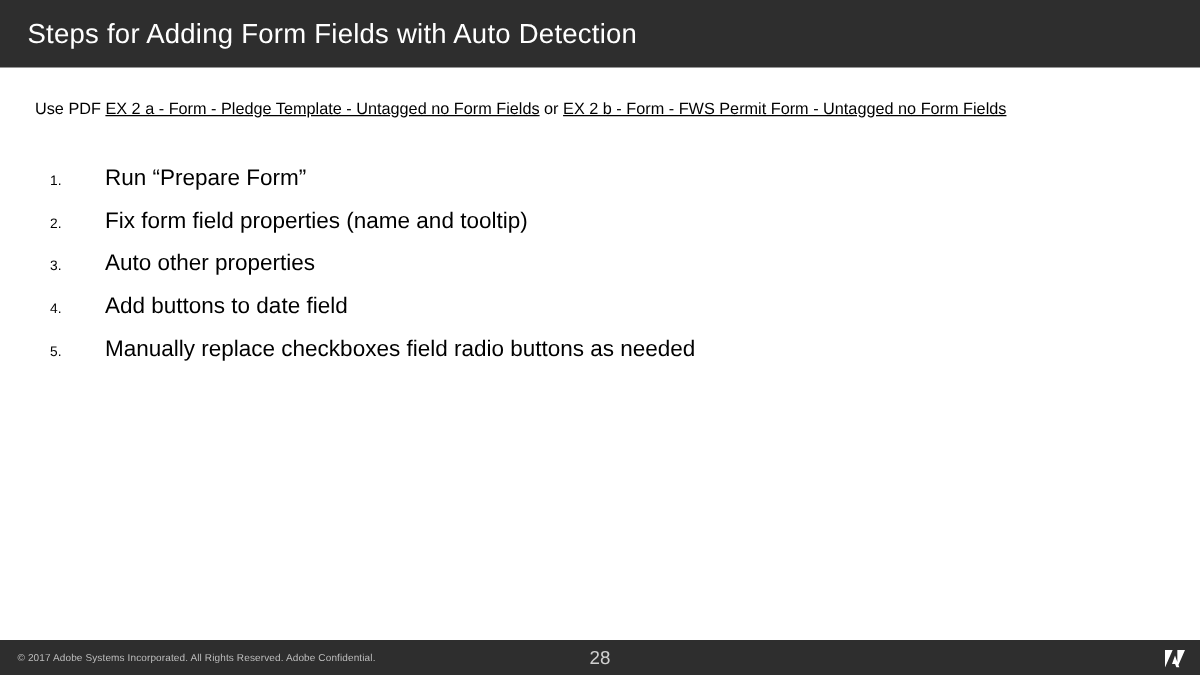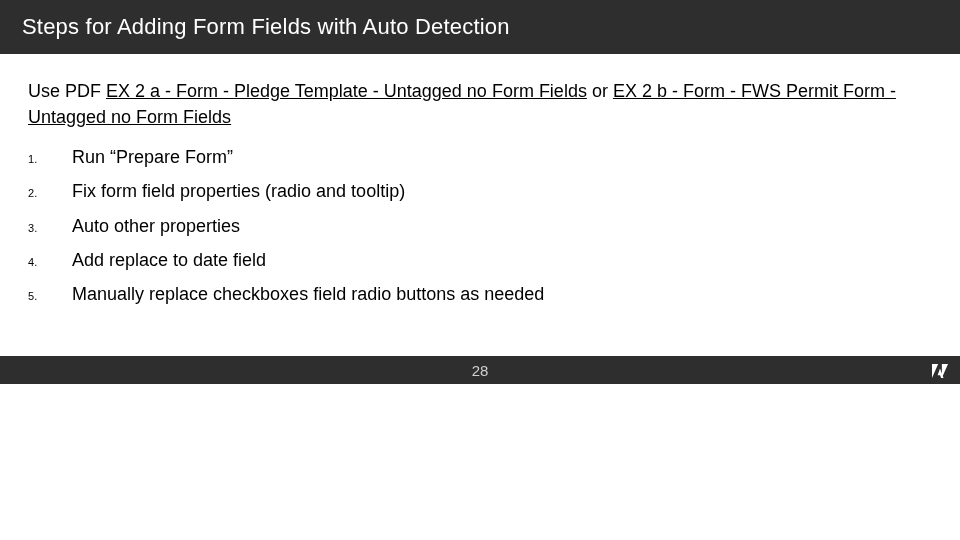--- a/index.html
+++ b/index.html
@@ -1,22 +1,22 @@
 <!DOCTYPE html>
 <html><head>
 <meta charset="utf-8">
 <style>
   * { margin: 0; padding: 0; box-sizing: border-box; }
   html, body { width: 960px; height: 540px; font-family: Arial, Helvetica, sans-serif; background: #fff; color: #000; overflow: hidden; }
-  .slide { position: relative; width: 960px; height: 384px; }
+  .slide { position: relative; width: 960px; height: 540px; }
   .title-bar { background: #2e2e2e; color: #fff; padding: 14px 0 14px 22px; font-size: 22px; font-weight: 400; letter-spacing: 0.2px; }
   .content { padding: 24px 28px 0 28px; }
-  .intro { font-size: 18px; line-height: 1.45; margin-bottom: 10px; }
+  .intro { font-size: 13px; line-height: 1.45; margin-bottom: 28px; }
   .intro .link { text-decoration: underline; }
-  ol.steps { list-style: none; counter-reset: step; margin: 0; padding: 0; }
+  ol.steps { list-style: none; counter-reset: step; margin: 12px; padding: 0; }
   ol.steps li { counter-increment: step; font-size: 18px; line-height: 1.9; display: flex; align-items: baseline; }
   ol.steps li::before { content: counter(step) "."; font-size: 11px; width: 30px; display: inline-block; flex-shrink: 0; margin-right: 14px; }
   .footer { position: absolute; left: 0; right: 0; bottom: 0; height: 28px; background: #2e2e2e; color: #bdbdbd; display: flex; align-items: center; }
   .copyright { font-size: 8px; padding-left: 14px; letter-spacing: 0.1px; }
   .page-num { position: absolute; left: 50%; transform: translateX(-50%); font-size: 15px; color: #cfcfcf; }
   .logo { position: absolute; right: 10px; bottom: 4px; width: 20px; height: 20px; background: #2e2e2e; display: flex; align-items: center; justify-content: center; }
   .logo svg { width: 16px; height: 16px; }
 </style>
 </head>
 <body>
@@ -29,35 +29,36 @@
 
   <div class="content">
     <p class="intro">
       <span> Use PDF </span><span class="link">EX 2 a - Form - Pledge Template - Untagged no Form Fields</span><span> or </span><span class="link">EX 2 b - Form - FWS Permit Form - Untagged no Form Fields</span>
     </p>
     <ol class="steps">
       <li>
           <span>Run “Prepare Form”</span>
         </li>
       <li>
-          <span>Fix form field properties (radio and tooltip)</span>
+          <span>Fix form field properties (name and tooltip)</span>
         </li>
       <li>
           <span>Auto other properties</span>
         </li>
       <li>
-          <span>Add replace to date field</span>
+          <span>Add buttons to date field</span>
         </li>
       <li>
           <span>Manually replace checkboxes field radio buttons as needed</span>
         </li>
     </ol>
   </div>
 
   <div class="footer">
+    <span class="copyright">© 2017 Adobe Systems Incorporated.  All Rights Reserved.  Adobe Confidential.</span>
     <span class="page-num">28</span>
     <span class="logo">
       <svg viewBox="0 0 24 24" fill="#fff">
           <path d="M14.8 3 H24 L14.8 24 Z M0 3 H9.2 L0 24 Z M12 9.6 L17.3 24 H13.7 L12.1 19.8 H8.4 Z"></path>
         </svg>
     </span>
   </div>
 
 </div>
 

